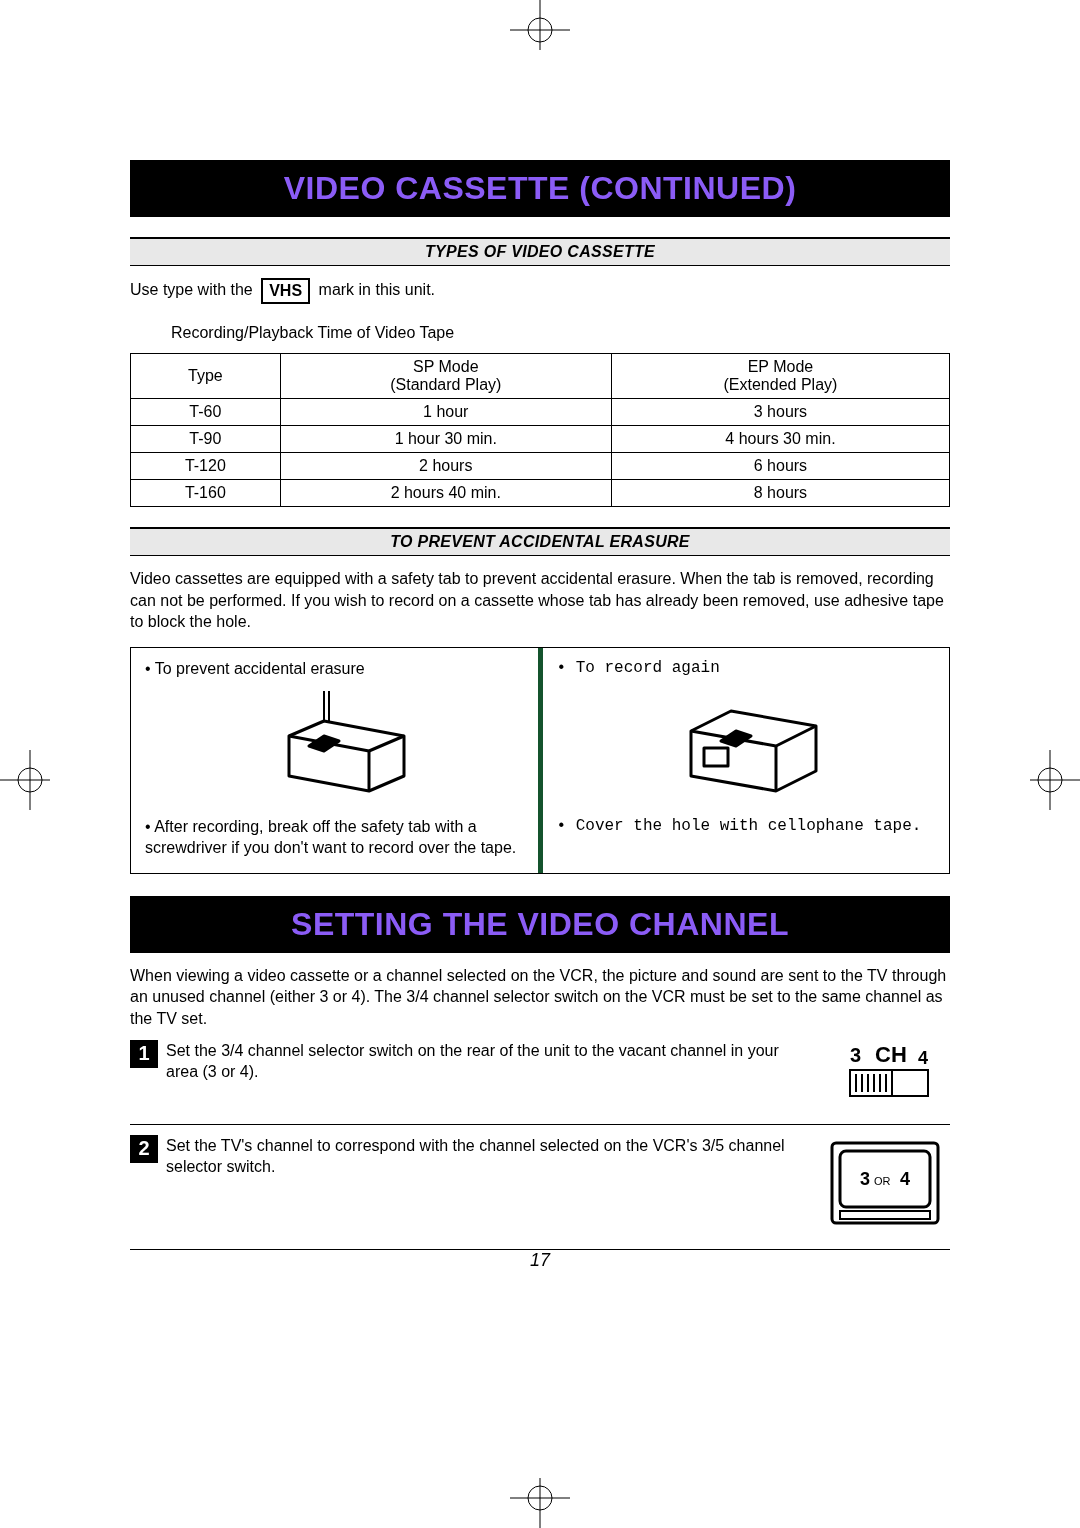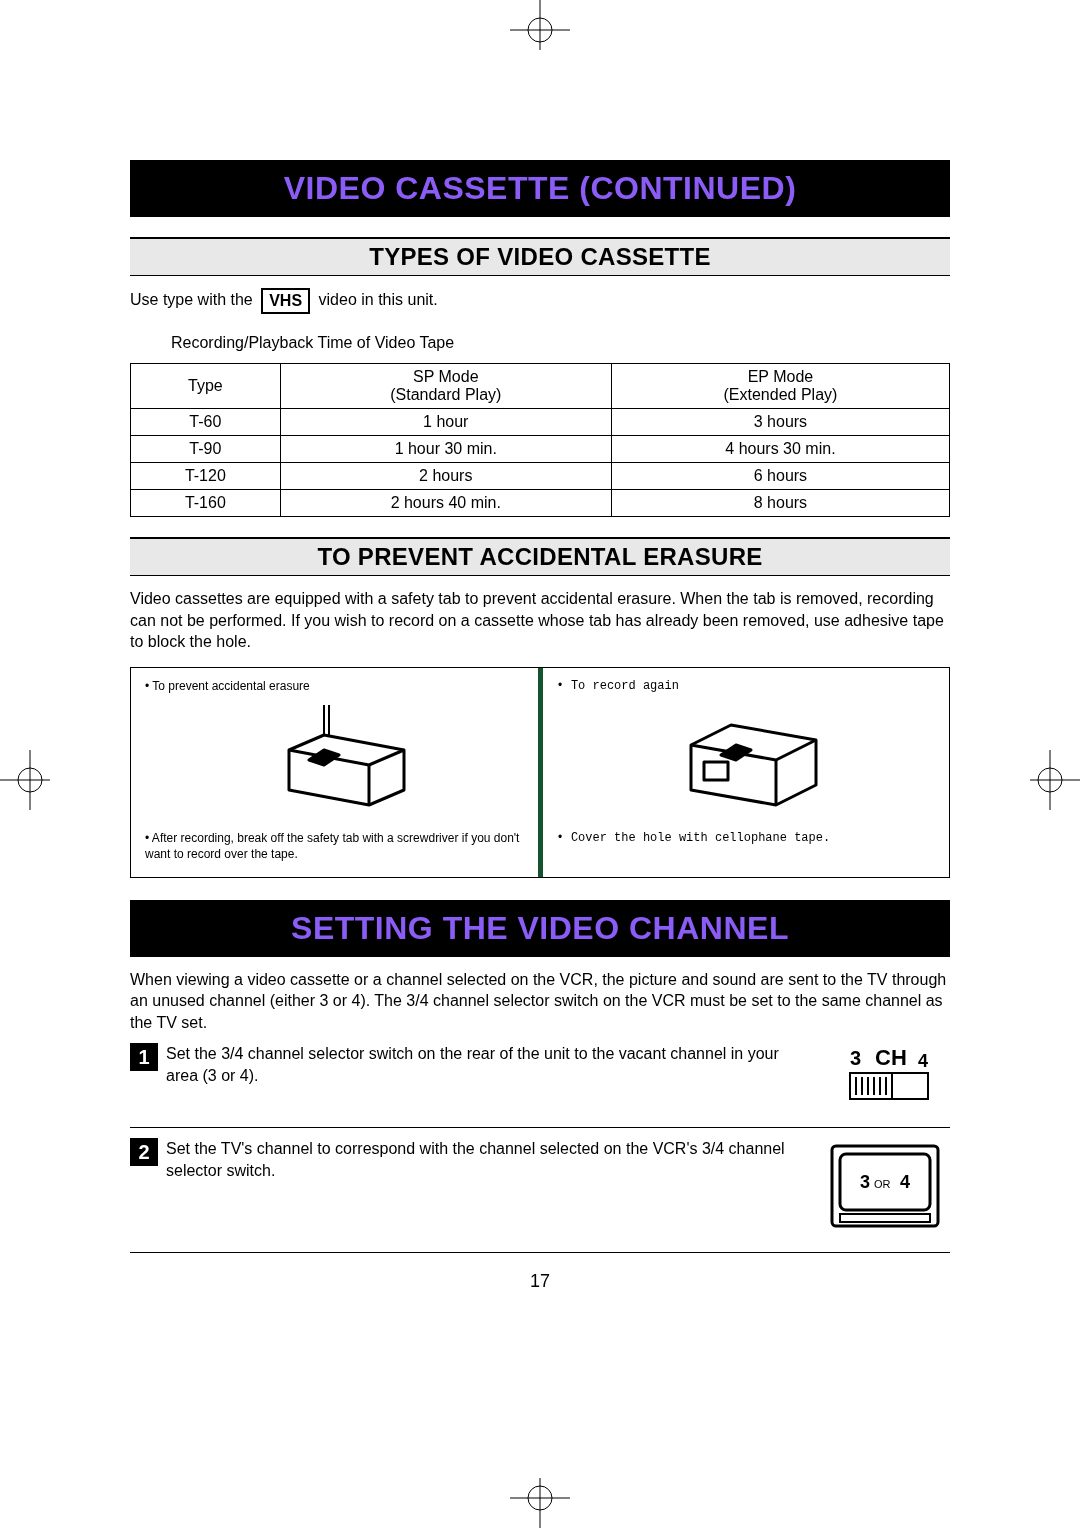--- a/index.html
+++ b/index.html
@@ -30,24 +30,25 @@
     font-weight: bold;
     letter-spacing: 0.5px;
     font-family: Arial, sans-serif;
   }
   .section-bar {
     border-top: 2px solid #000;
     border-bottom: 1px solid #000;
     background: #e8e8e8;
     text-align: center;
     font-weight: bold;
-    font-size: 24px;
+    font-size: 16px;
     padding: 4px 0;
     margin-top: 20px;
     letter-spacing: 0.3px;
+    font-style: italic;
   }
   .body-text {
     font-size: 16px;
     margin-top: 12px;
     line-height: 1.35;
   }
   .vhs-box {
     display: inline-block;
     border: 2px solid #000;
     font-weight: bold;
@@ -68,21 +69,21 @@
     padding: 4px 8px;
   }
   .erasure-box {
     border: 1px solid #000;
     margin-top: 14px;
     display: flex;
   }
   .erasure-col {
     flex: 1;
     padding: 10px 14px 14px 14px;
-    font-size: 12px;
+    font-size: 16px;
     line-height: 1.35;
   }
   .erasure-col + .erasure-col {
     border-left: 5px solid #14532d;
     font-family: Liberation Mono, monospace;
   }
   .cassette-illustration {
     width: 160px;
     height: 120px;
     margin: 6px auto 10px auto;
@@ -116,21 +117,21 @@
     line-height: 1.35;
     flex: 1;
   }
   .step-graphic {
     flex-shrink: 0;
     margin-left: 10px;
   }
   .page-num {
     text-align: center;
     font-size: 18px;
-    margin-top: 18px;
+    font-style: italic;
   }
 </style>
 </head>
 <body>
 
 <svg class="crop-mark" style="left:480px; top:0;" width="120" height="70">
   <line x1="60" y1="0" x2="60" y2="50"></line>
   <line x1="30" y1="30" x2="90" y2="30"></line>
   <circle cx="60" cy="30" r="12"></circle>
 </svg>
@@ -152,21 +153,21 @@
 
 <div class="page">
 
   <div class="banner">VIDEO CASSETTE (CONTINUED)</div>
 
   <div class="section-bar">TYPES OF VIDEO CASSETTE</div>
 
   <div class="body-text">
     <span>Use type with the</span>
     <span class="vhs-box">VHS</span>
-    <span>video in this unit.</span>
+    <span>mark in this unit.</span>
   </div>
 
   <div class="body-text" style="margin-top:18px;margin-left:41px;">Recording/Playback Time of Video Tape</div>
 
   <table class="tape-table">
     <tbody>
         <tr>
       <td>Type</td>
       <td>
         <span>SP Mode</span><br>
@@ -255,21 +256,21 @@
           <line x1="60" y1="34" x2="60" y2="52"></line>
             <line x1="66" y1="34" x2="66" y2="52"></line>
         </g>
         <rect x="72" y="30" width="36" height="26" fill="#fff" stroke="#000" stroke-width="2"></rect>
       </svg>
     </div>
   </div>
 
   <div class="step-row">
     <div class="step-num">2</div>
-    <div class="step-text">Set the TV's channel to correspond with the channel selected on the VCR's 3/4 channel selector switch.</div>
+    <div class="step-text">Set the TV's channel to correspond with the channel selected on the VCR's 3/5 channel selector switch.</div>
     <div class="step-graphic">
       <svg width="130" height="100" viewBox="0 0 130 100">
         <rect x="12" y="8" width="106" height="80" rx="4" fill="none" stroke="#000" stroke-width="3"></rect>
         <rect x="20" y="16" width="90" height="56" rx="6" fill="none" stroke="#000" stroke-width="3"></rect>
         <rect x="20" y="76" width="90" height="8" fill="none" stroke="#000" stroke-width="2"></rect>
         <text x="40" y="50" font-size="18" font-weight="bold" font-family="Arial">3</text>
         <text x="54" y="50" font-size="11" font-family="Arial">OR</text>
         <text x="80" y="50" font-size="18" font-weight="bold" font-family="Arial">4</text>
       </svg>
     </div>

